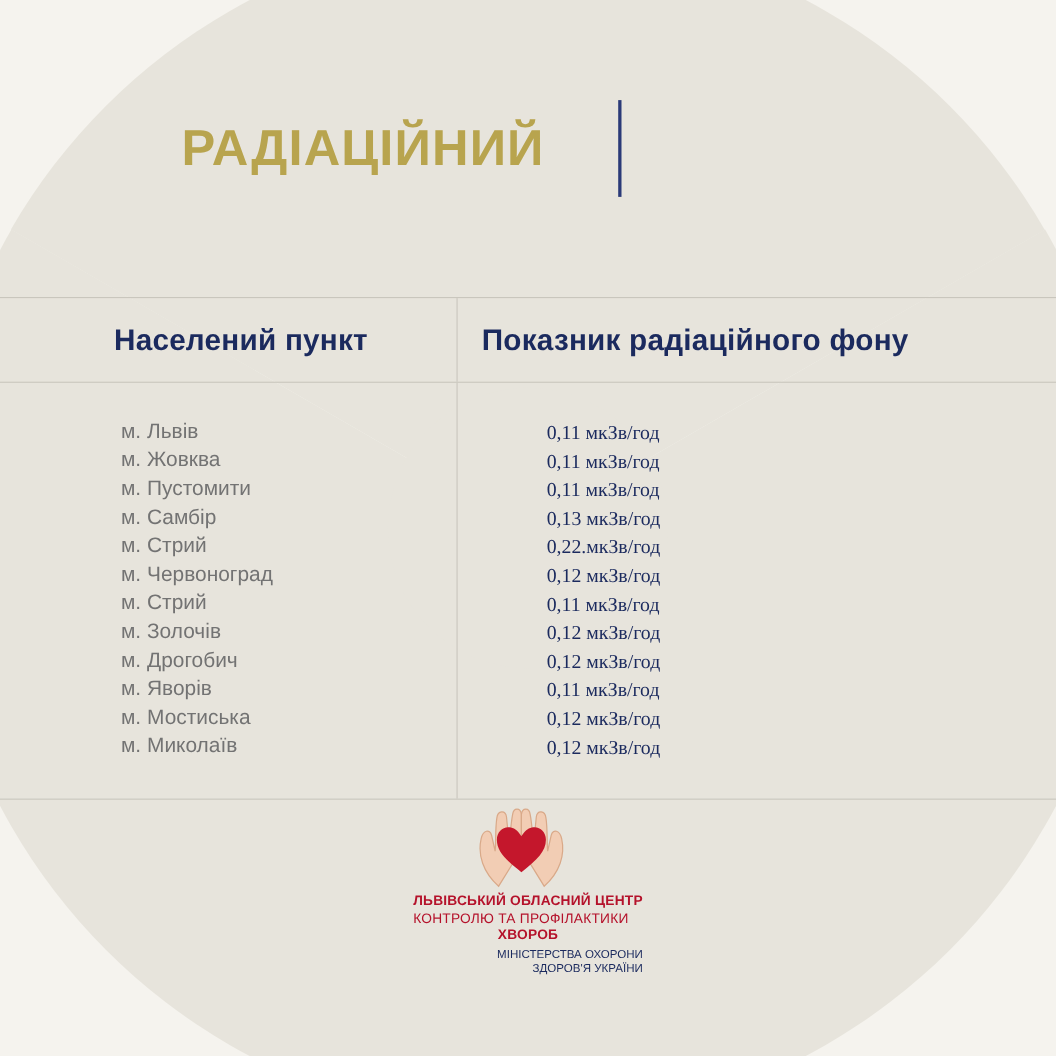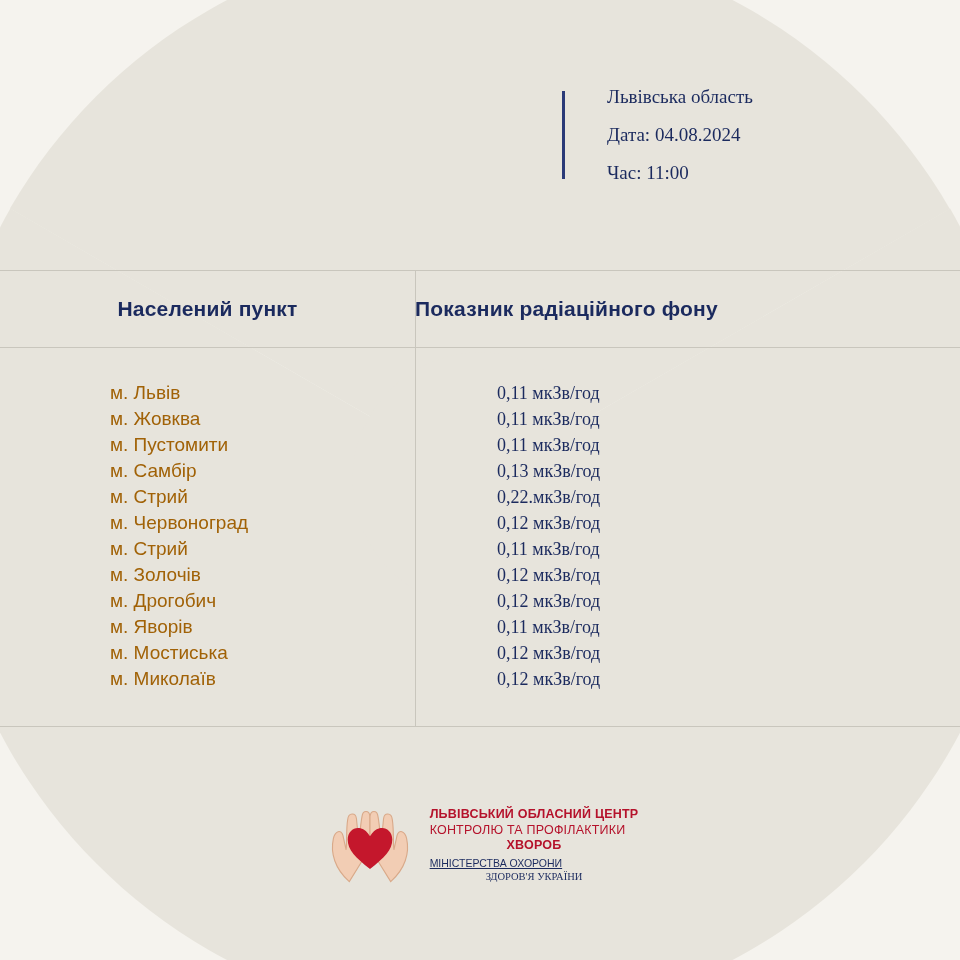--- a/index.html
+++ b/index.html
@@ -88,24 +88,25 @@
     width: 415px;
     text-align: center;
     box-sizing: border-box;
   }
   .col-b {
     flex: 1;
     text-align: left;
     box-sizing: border-box;
   }
   .col-head {
-    font-size: 21px;
+    font-size: 27px;
     font-weight: bold;
     color: #1b2a5e;
     letter-spacing: .2px;
+    margin-left: 23px;
   }
   .vline {
     position: absolute;
     left: 415px;
     top: 0;
     bottom: 0;
     width: 1px;
     background: #c9c6bd;
   }
   .table-body {
@@ -115,40 +116,41 @@
   .row {
     display: flex;
     height: 26px;
     align-items: center;
   }
   .cell-place {
     width: 415px;
     box-sizing: border-box;
     padding-left: 110px;
     font-size: 19px;
-    color: #a16207;
+    color: #737373;
   }
   .cell-value {
     flex: 1;
     box-sizing: border-box;
     padding-left: 82px;
     font-family: "Liberation Serif", serif;
     font-size: 18px;
     color: #1b2a5e;
   }
 
   
   .footer {
     position: absolute;
     left: 0;
     right: 0;
     bottom: 72px;
     display: flex;
     justify-content: center;
     align-items: center;
+    flex-direction: column;
   }
   .logo-mark {
     width: 96px;
     height: 86px;
     position: relative;
     margin-right: 12px;
   }
   .logo-text {
     line-height: 1.25;
   }
@@ -167,29 +169,27 @@
   .logo-l3 {
     color: #b5122b;
     font-size: 12.5px;
     font-weight: bold;
     text-align: center;
     letter-spacing: .2px;
   }
   .logo-l4 {
     color: #1b2a5e;
     font-size: 10.5px;
-    text-align: left;
+    text-align: right;
     margin-top: 3px;
-    text-decoration: underline;
   }
   .logo-l5 {
     color: #1b2a5e;
     font-size: 10.5px;
-    text-align: center;
-    font-family: Liberation Serif, serif;
+    text-align: right;
   }
 </style>
 </head>
 <body>
 
 <div class="page">
 
   <div class="watermark">
     <svg viewBox="0 0 1000 1000" xmlns="http://www.w3.org/2000/svg">
       <g fill="#e7e4dc">
@@ -197,27 +197,23 @@
         <path d="M500 500 L500 40 A460 460 0 0 1 898 730 Z" transform="rotate(-60 500 500)"></path>
         <path d="M500 500 L500 40 A460 460 0 0 1 898 730 Z" transform="rotate(60 500 500)"></path>
         <path d="M500 500 L500 40 A460 460 0 0 1 898 730 Z" transform="rotate(180 500 500)"></path>
         <circle cx="500" cy="500" r="108"></circle>
       </g>
     </svg>
   </div>
 
   <div class="header">
     <div class="title">
+      <span>РАДІАЦІЙНИЙ</span>
     </div>
     <div class="divider-v"></div>
-    <div class="meta">
-      <div>Львівська область</div>
-      <div>Дата: 04.08.2024</div>
-      <div>Час: 11:00</div>
-    </div>
   </div>
 
   <div class="rule"></div>
 
   <div class="table-head">
     <div class="vline"></div>
     <div class="col-a">
       <span class="col-head">Населений пункт</span>
     </div>
     <div class="col-b">

